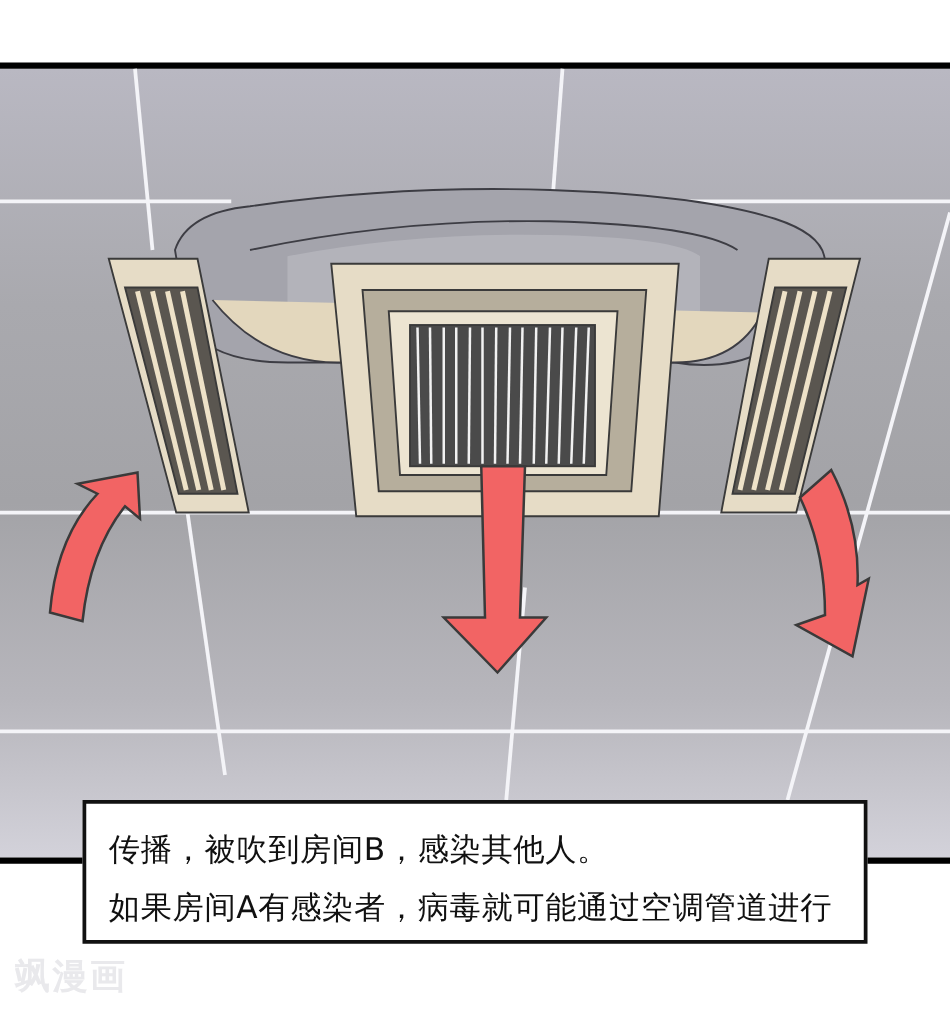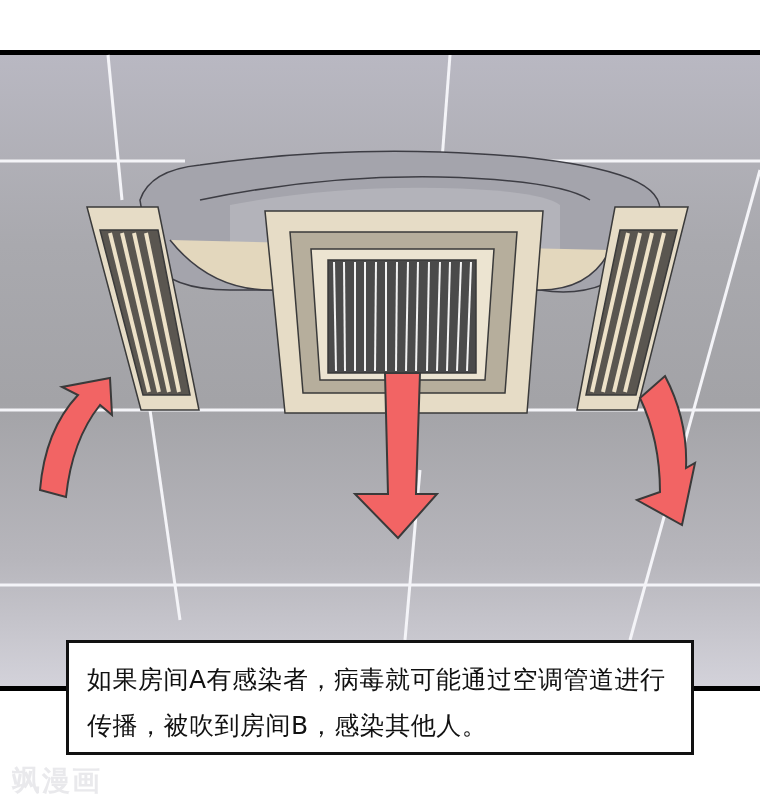--- a/index.html
+++ b/index.html
@@ -105,17 +105,17 @@
     <path d="M385 373 L420 373 L416 494 L437 494 L398 538 L355 494 L388 494 Z"></path>
   </g>
   <g fill="#f26464" stroke="#3a3a3a" stroke-width="2">
     <path d="M640 398 L665 376 Q688 420 686 468 L695 463 L682 525 L637 500 L660 492 Q660 440 640 398 Z"></path>
   </g>
 </svg>
 
 <div class="panel-bottom-border"></div>
 
 <div class="caption-box">
+  <span class="caption-line">传播，被吹到房间B，感染其他人。</span>
   <span class="caption-line">如果房间A有感染者，病毒就可能通过空调管道进行</span>
-  <span class="caption-line">传播，被吹到房间B，感染其他人。</span>
 </div>
 
 <div class="watermark">飒漫画</div>
 
 </body></html>

